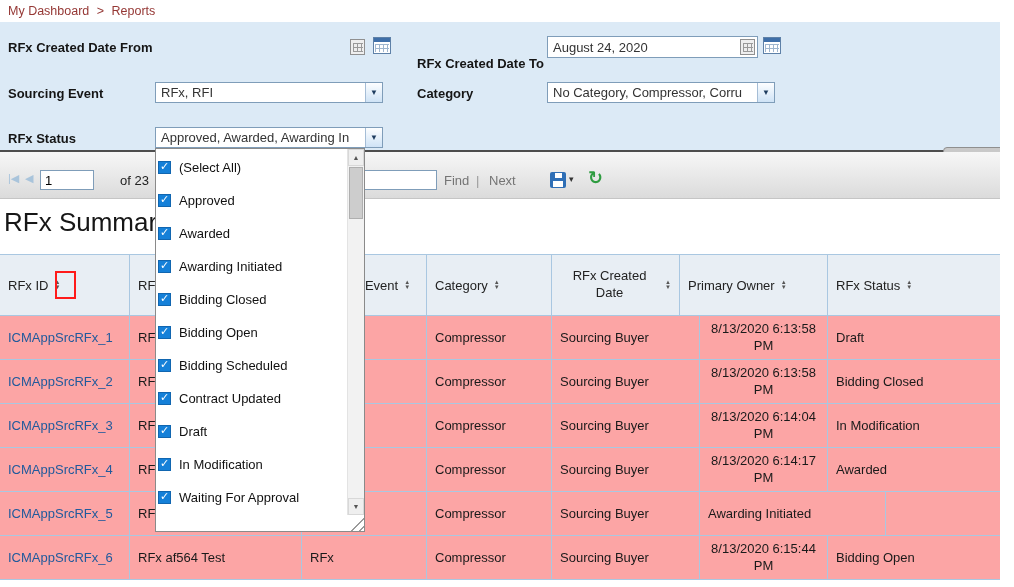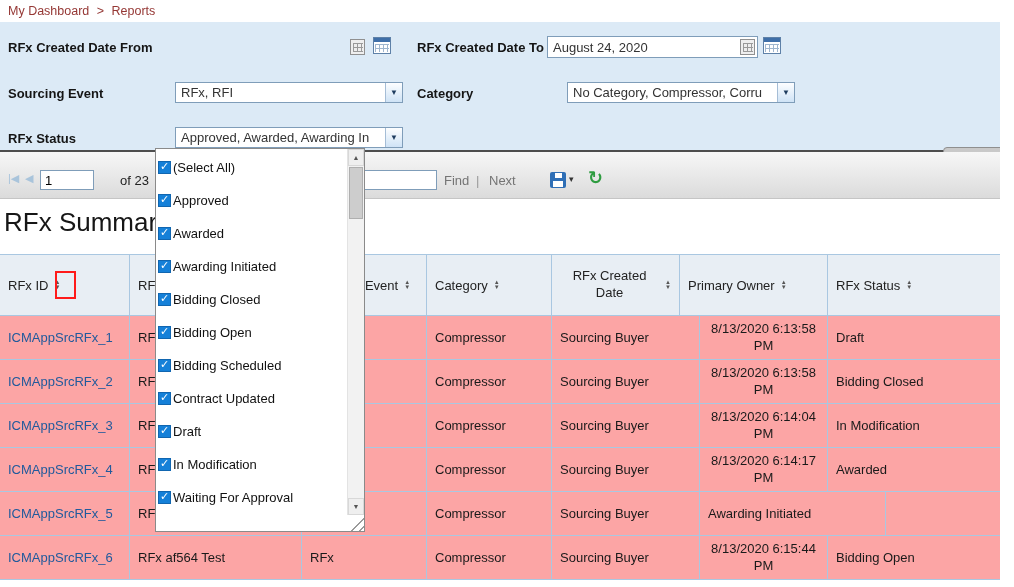--- a/index.html
+++ b/index.html
@@ -27,21 +27,21 @@
       repeating-linear-gradient(to bottom,#9a9a9a 0 1px, transparent 1px 4px);
     background-position:2px 3px; background-size:10px 9px; background-repeat:no-repeat;
     cursor:pointer;
   }
   .ext-cal { position:absolute; width:18px; height:17px; border:1px solid #5E81A8; background:#fff; cursor:pointer; }
   .ext-cal::before { content:""; position:absolute; top:0; left:0; right:0; height:4px; background:#3F6FA8; }
   .ext-cal::after  { content:""; position:absolute; left:1px; right:1px; top:6px; bottom:1px;
       background-image:
         repeating-linear-gradient(to right,#9FB6CE 0 1px, transparent 1px 4px),
         repeating-linear-gradient(to bottom,#9FB6CE 0 1px, transparent 1px 4px); }
-  .combo { position:absolute; width:228px; height:21px; border:1px solid #7F9DB9; background:#fff; cursor:pointer;margin-left:20px; }
+  .combo { position:absolute; width:228px; height:21px; border:1px solid #7F9DB9; background:#fff; cursor:pointer; }
   .combo .val { position:absolute; left:5px; top:2px; right:20px; white-space:nowrap; overflow:hidden; color:#333; }
   .combo .arrow {
     position:absolute; right:0; top:0; width:17px; height:19px;
     background:linear-gradient(#FDFEFF,#CFE3F6); border-left:1px solid #A5BDD6;
     color:#1E3C5F; font-size:8px; text-align:center; line-height:19px;
   }
   
   .divider { position:absolute; left:0; top:150px; width:1014px; height:2px; background:#4E4E4E; }
   .splitter-handle { position:absolute; left:943px; top:147px; width:68px; height:9px;
       background:#C9C9C9; border:1px solid #8F8F8F; border-radius:4px; cursor:pointer; }
@@ -74,21 +74,21 @@
   .c6{width:186px}
   .cell.link span { color:#215A9C; cursor:pointer; }
   .c5 span { display:block; line-height:1.3; }
   .sort { display:inline-block; flex:0 0 auto; cursor:pointer; }
   .sort i { display:block; font-style:normal; font-size:6px; line-height:5.5px; color:#555; text-align:center; }
   .annotation { position:absolute; left:55px; top:271px; width:21px; height:28px; border:2px solid #FF1A1A; z-index:30; }
   
   .dd-panel { position:absolute; left:155px; top:148px; width:210px; height:384px;
       background:#fff; border:1px solid #8A8A8A; z-index:60; }
   .dd-options { position:absolute; left:0; top:2px; right:18px; bottom:17px; overflow:hidden; }
-  .opt { height:33px; display:flex; align-items:center; gap:2px; padding-left:2px; cursor:pointer; }
+  .opt { height:33px; display:flex; align-items:center; gap:8px; padding-left:2px; cursor:pointer; }
   .cb { position:relative; width:13px; height:13px; flex:0 0 13px; background:#1580D8; border:1px solid #1166B0; }
   .cb::after { content:"✓"; position:absolute; left:1px; top:-2px; color:#fff; font-size:11px; font-weight:bold; }
   .opt-label { color:#111; white-space:nowrap; }
   .dd-scroll { position:absolute; top:0; right:0; width:17px; bottom:16px; background:#F2F2F2; border-left:1px solid #E3E3E3; }
   .sb-btn { position:absolute; left:0; width:16px; height:17px; background:#EFEFEF; border:1px solid #D8D8D8;
       color:#555; font-size:7px; text-align:center; line-height:15px; cursor:pointer; }
   .sb-up { top:0; } .sb-down { bottom:0; }
   .sb-thumb { position:absolute; left:1px; top:18px; width:14px; height:52px; background:#CDCDCD; border:1px solid #AFAFAF; cursor:pointer; }
   .dd-grip { position:absolute; right:0; bottom:0; width:16px; height:16px; cursor:nwse-resize;
       background:repeating-linear-gradient(135deg, transparent 0 2px, #9A9A9A 2px 3.5px, transparent 3.5px 5.5px);
@@ -104,21 +104,21 @@
     <span class="sep">&gt;</span>
     <a>Reports</a>
   </div>
 
   <div class="filter-panel"></div>
 
   <span class="flabel" style="left:8px; top:40px;">RFx Created Date From</span>
   <span class="mini-cal" style="left:350px; top:39px;"></span>
   <span class="ext-cal" style="left:373px; top:37px;"></span>
 
-  <span class="flabel" style="left:417px; top:40px;">RFx Created Date To</span>
+  <span class="flabel" style="left:417px; top:56px;">RFx Created Date To</span>
   <input class="txt" style="left: 547px; top: 36px; width: 211px;" value="August 24, 2020">
   <span class="mini-cal" style="left:740px; top:39px;"></span>
   <span class="ext-cal" style="left:763px; top:37px;"></span>
 
   <span class="flabel" style="left:8px; top:86px;">Sourcing Event</span>
   <div class="combo" style="left:155px; top:82px;">
     <span class="val">RFx, RFI</span>
     <span class="arrow">▼</span>
   </div>
 

